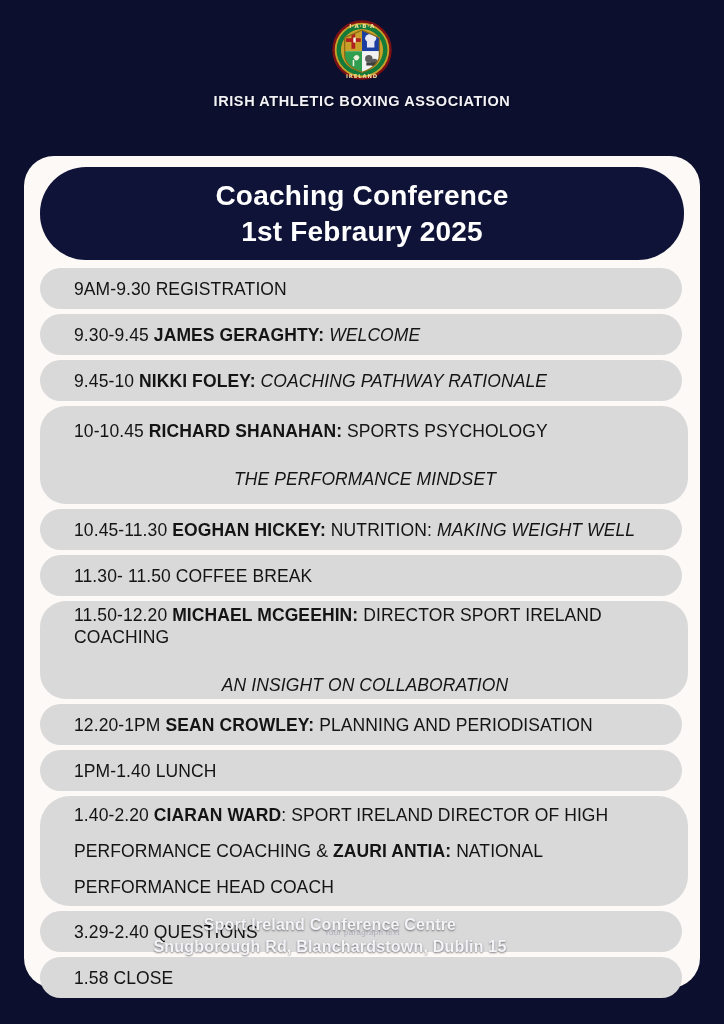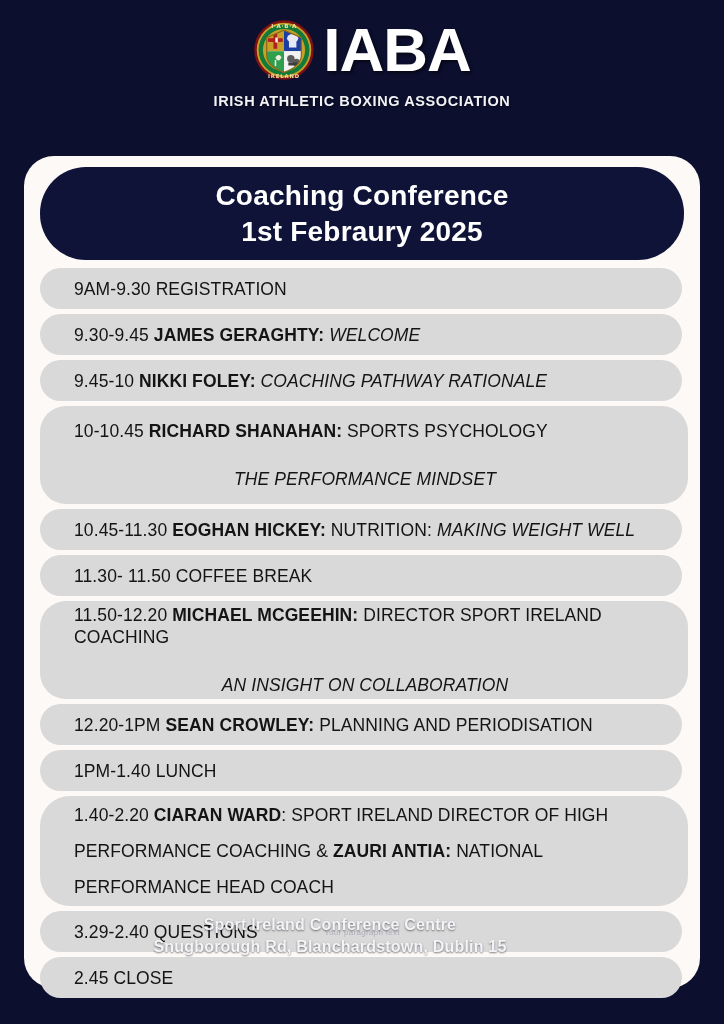--- a/index.html
+++ b/index.html
@@ -197,21 +197,20 @@
             <rect x="35" y="66" width="2.5" height="10" fill="#f0eedd"></rect>
             <circle cx="61" cy="64" r="6" fill="#5c5c5c"></circle>
             <circle cx="70" cy="70" r="6" fill="#5c5c5c"></circle>
             <rect x="57" y="70" width="16" height="5" fill="#3d3d3d"></rect>
           </g>
           <path d="M50 18 L78 30 L78 58 Q78 76 50 86 Q22 76 22 58 L22 30 Z" fill="none" stroke="#8a6a12" stroke-width="2"></path>
           <text x="50" y="14" text-anchor="middle" fill="#f1e2a0" font-size="9" font-family="DejaVu Sans, sans-serif" font-weight="bold" letter-spacing="1">I·A·B·A</text>
           <text x="50" y="95" text-anchor="middle" fill="#f1e2a0" font-size="8.5" font-family="DejaVu Sans, sans-serif" font-weight="bold" letter-spacing="1.4">IRELAND</text>
         </svg>
       </div>
-      <div class="wordmark">IABA</div>
     </div>
     <div class="subwordmark">IRISH ATHLETIC BOXING ASSOCIATION</div>
   </div>
 
   <div class="card">
 
     <div class="title-pill">
       <div class="title-line">Coaching Conference</div>
       <div class="title-line second">1st Febraury 2025</div>
     </div>
@@ -246,21 +245,21 @@
         <div class="row h1">
           <div class="line">1PM-1.40 LUNCH</div>
         </div>
         <div class="row h3">
           <div class="line wrap">1.40-2.20 <b>CIARAN WARD</b>: SPORT IRELAND DIRECTOR OF HIGH<br>PERFORMANCE COACHING &amp; <b>ZAURI ANTIA:</b> NATIONAL<br>PERFORMANCE HEAD COACH</div>
         </div>
         <div class="row h1">
           <div class="line">3.29-2.40 QUESTIONS</div>
         </div>
         <div class="row h1">
-          <div class="line">2.45 CLOSE</div>
+          <div class="line">1.58 CLOSE</div>
         </div>
       </div>
 
   </div>
 
   <div class="footer">
     <div class="ghost">Your paragraph text</div>
     <div class="footer-line">Sport Ireland Conference Centre</div>
     <div class="footer-line">Snugborough Rd, Blanchardstown, Dublin 15</div>
   </div>

